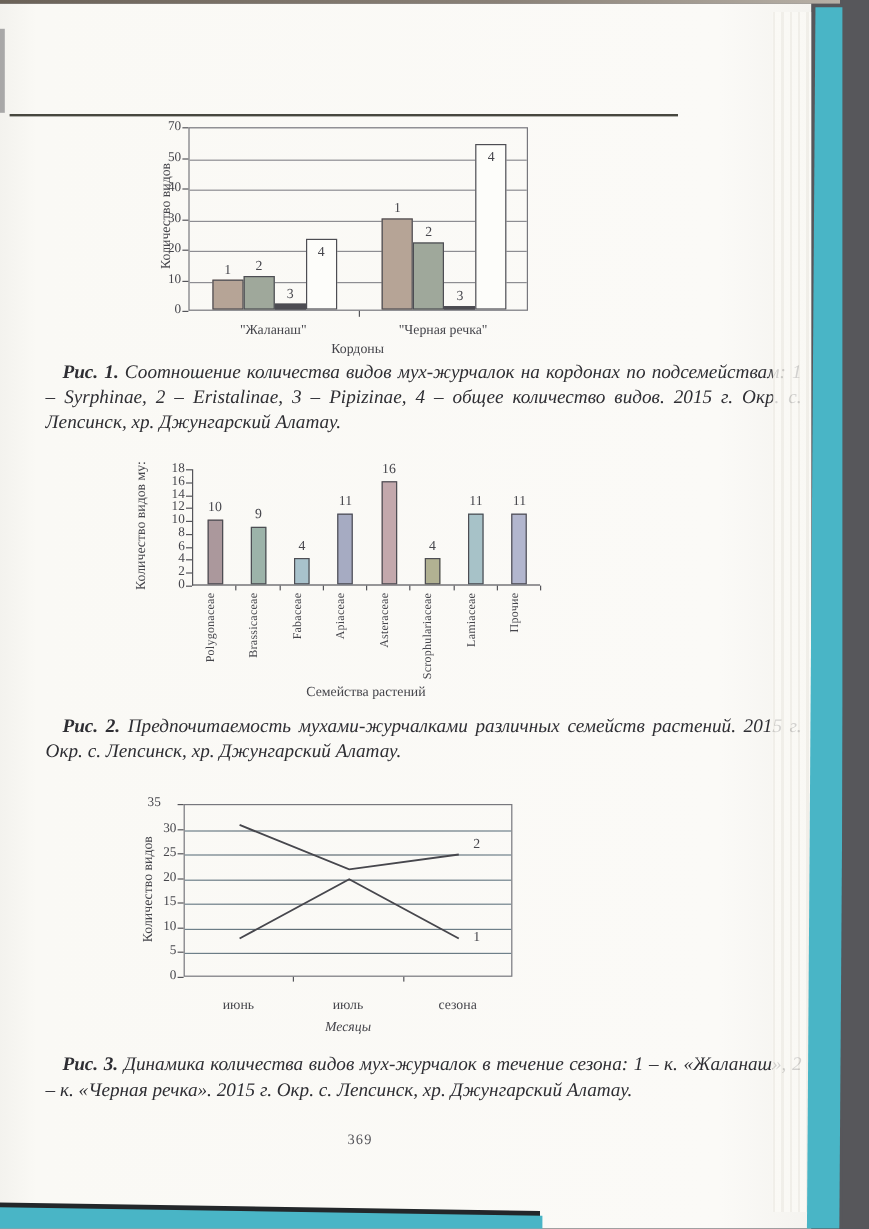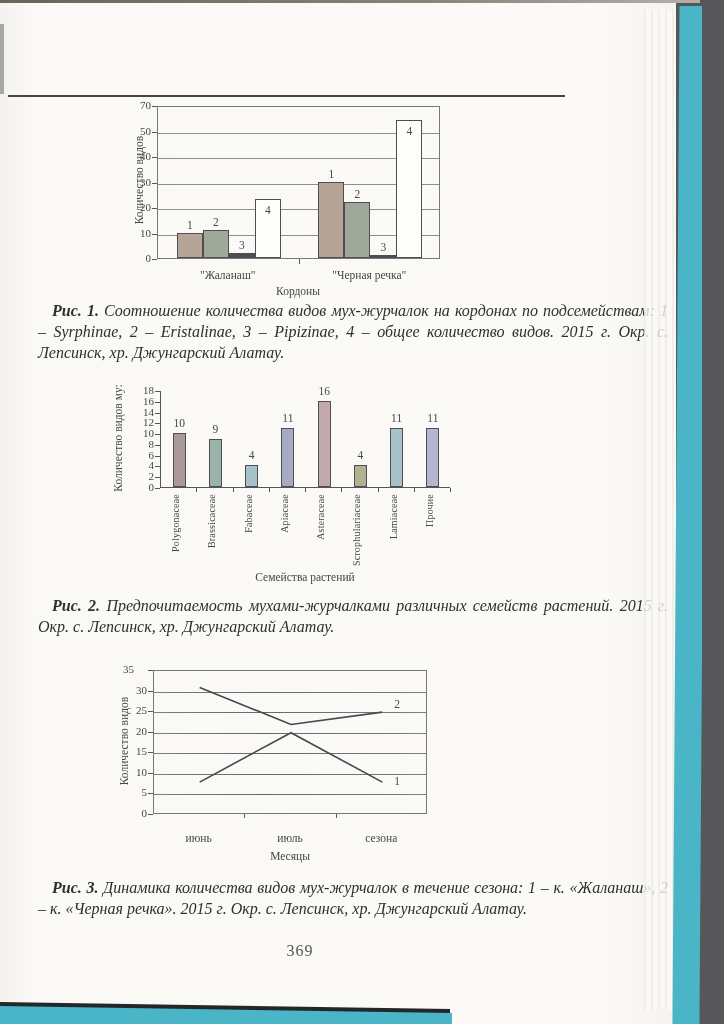--- a/index.html
+++ b/index.html
@@ -44,21 +44,21 @@
   .axis-title-x{position:absolute;font-size:11.5px;color:#45454b;text-align:center;white-space:nowrap;}
   .axis-title-y{position:absolute;font-size:11.5px;color:#45454b;text-align:center;width:140px;
         transform:rotate(-90deg);white-space:nowrap;}
   .line-label{position:absolute;font-size:11.5px;color:#47474d;z-index:3;}
 
   .caption{position:absolute;left:38px;width:630px;margin:0;text-align:justify;
         font-style:italic;font-size:16px;line-height:21px;color:#2e2e33;text-indent:14px;}
   .caption b{font-weight:bold;}
   .cap1{top:297px;} .cap2{top:592px;} .cap3{top:874px;}
   .pagenum{position:absolute;left:240px;top:939px;width:120px;text-align:center;
-        font-size:16px;color:#55555a;letter-spacing:1px;}
+        font-size:12px;color:#55555a;letter-spacing:1px;}
 </style>
 </head>
 <body>
 
 <div class="scene">
   <div class="page">
 
     <div class="header-rule"></div>
 
     <section class="figure fig1">
@@ -178,21 +178,21 @@
           <div class="gridline" style="top: 61.7143px;"></div>
           <div class="gridline" style="top: 41.1429px;"></div>
           <div class="gridline" style="top: 20.5714px;"></div>
           <div class="line-label" style="left: 240.333px; top: 104.086px;">1</div>
           <div class="line-label" style="left: 240.333px; top: 27.1429px;">2</div>
           <svg width="274" height="144" style="position: absolute; left: 0px; top: 0px; z-index: 2;">
             <polyline points="45.666666666666664,111.08571428571429 137,61.71428571428572 228.33333333333334,111.08571428571429" fill="none" stroke="#47474d" stroke-width="1.6"></polyline>
             <polyline points="45.666666666666664,16.457142857142856 137,53.485714285714295 228.33333333333334,41.14285714285714" fill="none" stroke="#47474d" stroke-width="1.6"></polyline>
           </svg>
         </div>
-      <div class="axis-title-x" style="left:80px;top:192px;width:200px;">Месяцы</div>
+      <div class="axis-title-x" style="left:80px;top:192px;width:200px;font-style:italic;">Месяцы</div>
     <div class="ytick" style="left: 13px; top: 149px;">0</div>
         <div class="tickmark" style="left: 38px; top: 156px; width: 5px; height: 1px;"></div>
         <div class="ytick" style="left: 13px; top: 128.429px;">5</div>
         <div class="tickmark" style="left: 38px; top: 135.429px; width: 5px; height: 1px;"></div>
         <div class="ytick" style="left: 13px; top: 107.857px;">10</div>
         <div class="tickmark" style="left: 38px; top: 114.857px; width: 5px; height: 1px;"></div>
         <div class="ytick" style="left: 13px; top: 87.2857px;">15</div>
         <div class="tickmark" style="left: 38px; top: 94.2857px; width: 5px; height: 1px;"></div>
         <div class="ytick" style="left: 13px; top: 66.7143px;">20</div>
         <div class="tickmark" style="left: 38px; top: 73.7143px; width: 5px; height: 1px;"></div>

